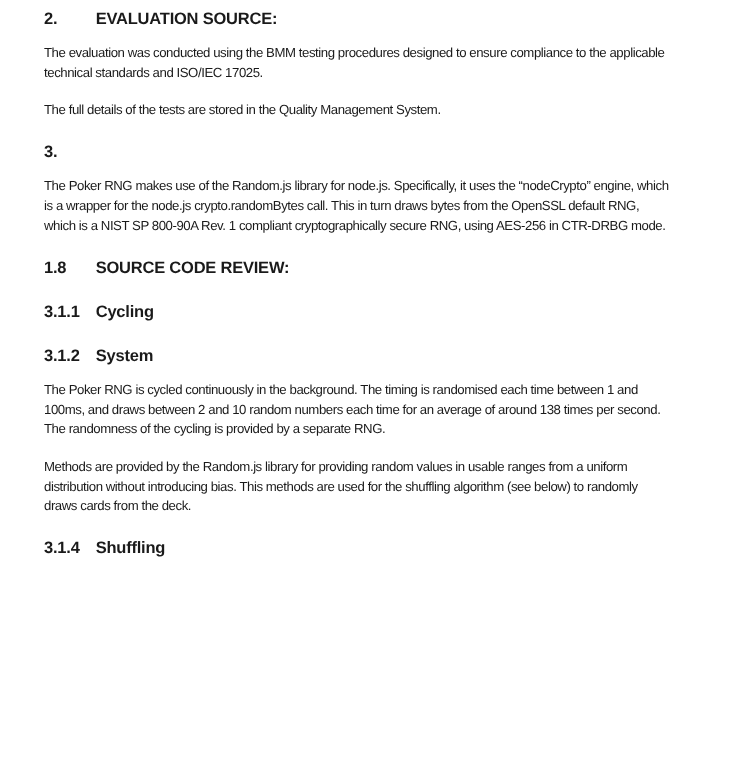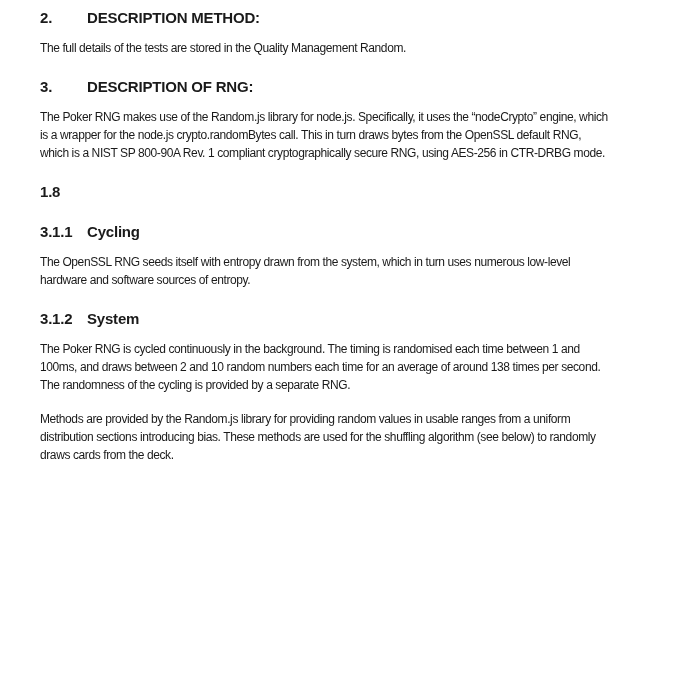--- a/index.html
+++ b/index.html
@@ -47,49 +47,53 @@
     white-space: pre;
   }
 </style>
 </head>
 <body>
 
 <main class="page">
 
   <div class="heading">
     <span class="h-num">2.</span>
-    <span>DESCRIPTION METHOD:</span>
+    <span>EVALUATION SOURCE:</span>
   </div>
-  <p class="para">The full details of the tests are stored in the Quality Management Random.</p>
+  <p class="para">The evaluation was conducted using the BMM testing procedures designed to ensure compliance to the applicable
+technical standards and ISO/IEC 17025.</p>
+  <p class="para">The full details of the tests are stored in the Quality Management System.</p>
 
   <div class="heading">
     <span class="h-num">3.</span>
-    <span>DESCRIPTION OF RNG:</span>
   </div>
   <p class="para">The Poker RNG makes use of the Random.js library for node.js. Specifically, it uses the “nodeCrypto” engine, which
 is a wrapper for the node.js crypto.randomBytes call. This in turn draws bytes from the OpenSSL default RNG,
 which is a NIST SP 800-90A Rev. 1 compliant cryptographically secure RNG, using AES-256 in CTR-DRBG mode.</p>
 
   <div class="heading">
     <span class="h-num">1.8</span>
+    <span>SOURCE CODE REVIEW:</span>
   </div>
 
   <div class="heading">
     <span class="h-num">3.1.1</span>
     <span>Cycling</span>
   </div>
-  <p class="para">The OpenSSL RNG seeds itself with entropy drawn from the system, which in turn uses numerous low-level
-hardware and software sources of entropy.</p>
 
   <div class="heading">
     <span class="h-num">3.1.2</span>
     <span>System</span>
   </div>
   <p class="para">The Poker RNG is cycled continuously in the background. The timing is randomised each time between 1 and
 100ms, and draws between 2 and 10 random numbers each time for an average of around 138 times per second.
 The randomness of the cycling is provided by a separate RNG.</p>
 
   <p class="para">Methods are provided by the Random.js library for providing random values in usable ranges from a uniform
-distribution sections introducing bias. These methods are used for the shuffling algorithm (see below) to randomly
+distribution without introducing bias. This methods are used for the shuffling algorithm (see below) to randomly
 draws cards from the deck.</p>
 
+  <div class="heading">
+    <span class="h-num">3.1.4</span>
+    <span>Shuffling</span>
+  </div>
 
 </main>
 
 </body></html>

